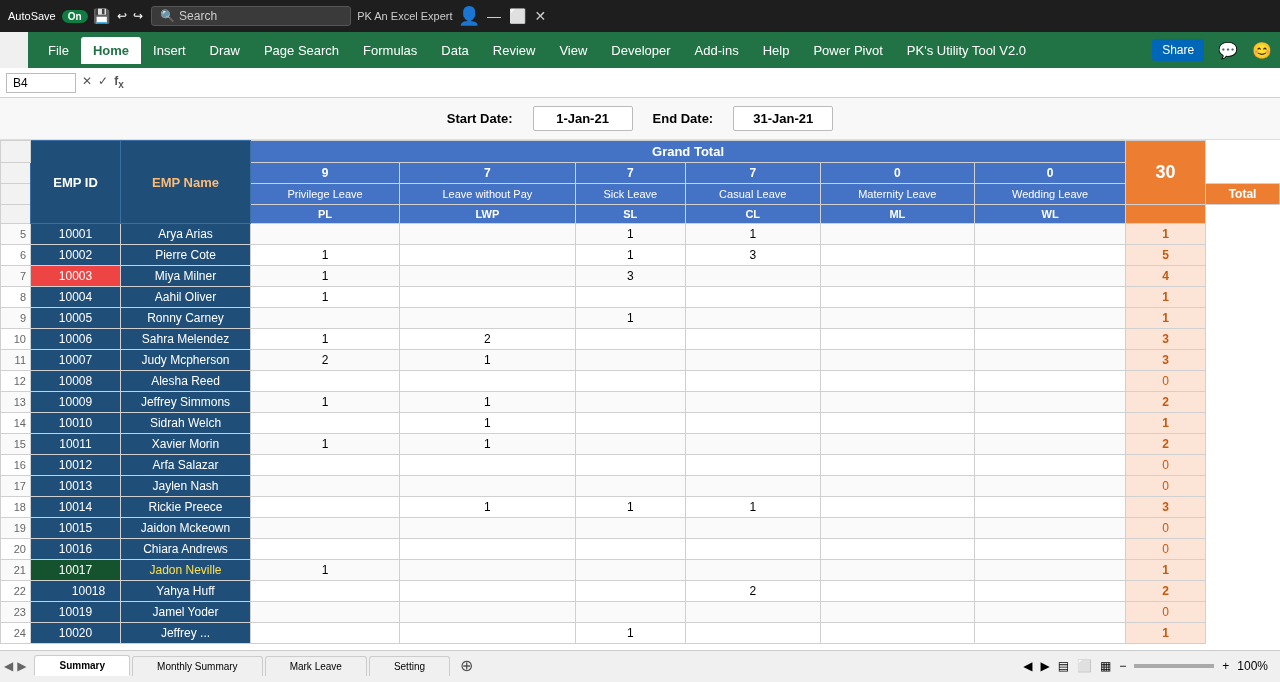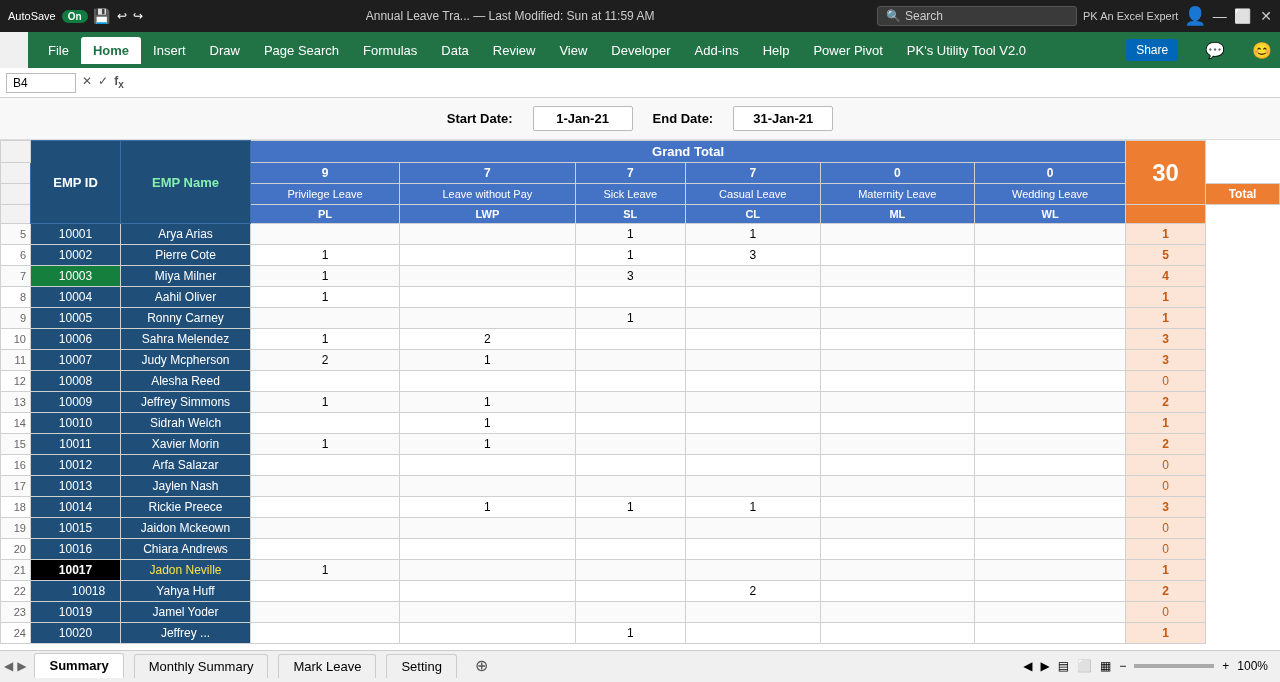--- a/index.html
+++ b/index.html
@@ -19,21 +19,21 @@
     .window-controls { display: flex; gap: 8px; font-size: 14px; color: #ccc; cursor: pointer; }
 
     
     .ribbon-tabs {
       display: flex; align-items: center; background: #217346; height: 36px; padding: 0 8px; margin-left: 28px;
     }
     .ribbon-tab {
       padding: 6px 12px; color: #fff; font-size: 13px; cursor: pointer; border-radius: 3px 3px 0 0;
     }
     .ribbon-tab.active { background: #fff; color: #217346; font-weight: 600; }
-    .ribbon-extra { margin-left: auto; display: flex; align-items: center; gap: 27px; }
+    .ribbon-extra { margin-left: auto; display: flex; align-items: center; gap: 14px; }
     .share-btn { background: #0067b8; color: #fff; border-radius: 3px; padding: 4px 10px; font-size: 12px; cursor: pointer; }
 
     
     .formula-bar {
       display: flex; align-items: center; background: #fff; border-bottom: 1px solid #d0d0d0;
       height: 30px; padding: 0 6px; gap: 6px;
     }
     .cell-ref { border: 1px solid #bbb; padding: 2px 6px; width: 70px; font-size: 12px; }
     .formula-icons { display: flex; gap: 6px; color: #555; }
     .formula-content { flex: 1; font-size: 12px; padding: 2px 4px; border: none; outline: none; }
@@ -74,21 +74,21 @@
     }
     .leave-abbr-header {
       background: #4472c4; color: #fff; text-align: center; font-size: 11px; font-weight: bold; padding: 3px;
     }
 
     .emp-id-header {
       background: #1f4e79; color: #fff; text-align: center; font-size: 13px; font-weight: bold;
       border: 1px solid #3a6ea5; padding: 6px;
     }
     .emp-name-header {
-      background: #1f4e79; color: #86efac; text-align: center; font-size: 13px; font-weight: bold;
+      background: #1f4e79; color: #fdba74; text-align: center; font-size: 13px; font-weight: bold;
       border: 1px solid #3a6ea5; padding: 6px;
     }
 
     td, th {
       border: 1px solid #d0d0d0; padding: 3px 6px; text-align: center; font-size: 12px;
     }
 
     .data-row td { background: #fff; }
     .data-row:nth-child(odd) td { background: #fafafa; }
 
@@ -98,22 +98,22 @@
     .total-cell-zero {
       background: #fce4d6 !important; color: #c55a11;
     }
 
     
     .sheet-tabs {
       display: flex; align-items: center; background: #f0f0f0; border-top: 1px solid #ccc;
       height: 30px; padding: 0 4px; gap: 0;
     }
     .sheet-tab {
-      padding: 4px 14px; font-size: 13px; border: 1px solid #ccc; border-bottom: none;
-      cursor: pointer; background: #f0f0f0; margin-right: 10px; border-radius: 3px 3px 0 0;
+      padding: 4px 24px; font-size: 10px; border: 1px solid #ccc; border-bottom: none;
+      cursor: pointer; background: #f0f0f0; margin-right: 2px; border-radius: 3px 3px 0 0;
     }
     .sheet-tab.active {
       background: #fff; font-weight: 600; border-bottom: 1px solid #fff;
     }
     .sheet-tab-add {
       background: none; border: none; font-size: 16px; cursor: pointer; padding: 0 8px; color: #555;
     }
 
     .row-num { background: #f2f2f2; color: #666; border: 1px solid #d0d0d0; width: 30px; text-align: right; padding-right: 4px; font-size: 11px; }
     .corner-cell { background: #f2f2f2; border: 1px solid #d0d0d0; }
@@ -121,23 +121,20 @@
 </head>
 <body>
 
 <div class="title-bar">
   <div class="title-bar-left">
     <span class="autosave-label">AutoSave</span>
     <span class="autosave-toggle">On</span>
     <span style="font-size:14px;">💾</span>
     <span>↩</span>
     <span>↪</span>
-  </div>
-  <div class="title-bar-center">
-    <span>Annual Leave Tra...</span> — <span>Last Modified: Sun at 11:59 AM</span>
   </div>
   <div class="title-bar-right">
     <div class="search-box">
       <span>🔍</span>
       <span>Search</span>
     </div>
     <span style="font-size:11px;color:#ccc;">PK An Excel Expert</span>
     <span style="font-size:18px;">👤</span>
     <div class="window-controls">
       <span>—</span>
@@ -188,21 +185,21 @@
 
 <div class="spreadsheet-area">
   <table>
     <thead>
 
       <tr>
         <td class="corner-cell"></td>
         <td class="emp-id-header" rowspan="4" style="vertical-align:middle;width:90px;">EMP ID</td>
         <td class="emp-name-header" rowspan="4" style="vertical-align:middle;width:130px;">EMP Name</td>
         <td colspan="6" class="grand-total-header">Grand Total</td>
-        <td class="grand-total-count orange" rowspan="3" style="font-size:24px;vertical-align:middle;width:80px;">30</td>
+        <td class="grand-total-count orange" rowspan="3" style="font-size:18px;vertical-align:middle;width:80px;">30</td>
       </tr>
 
       <tr>
         <td class="row-num"></td>
         <td class="grand-total-count">9</td>
         <td class="grand-total-count">7</td>
         <td class="grand-total-count">7</td>
         <td class="grand-total-count">7</td>
         <td class="grand-total-count">0</td>
         <td class="grand-total-count">0</td>
@@ -250,21 +247,21 @@
     <td>1</td>
     <td></td>
     <td>1</td>
     <td>3</td>
     <td></td>
     <td></td>
     <td class="total-cell">5</td>
   </tr>
         <tr class="data-row">
     <td class="row-num">7</td>
-    <td style="background:#15803d;color:#fff;">10003</td>
+    <td style="background:#ef4444;color:#fff;">10003</td>
     <td style="background:#1f4e79;color:#fff;">Miya Milner</td>
     <td>1</td>
     <td></td>
     <td>3</td>
     <td></td>
     <td></td>
     <td></td>
     <td class="total-cell">4</td>
   </tr>
         <tr class="data-row">
@@ -418,21 +415,21 @@
     <td></td>
     <td></td>
     <td></td>
     <td></td>
     <td></td>
     <td></td>
     <td class="total-cell-zero">0</td>
   </tr>
         <tr class="data-row">
     <td class="row-num">21</td>
-    <td style="background:#000000;color:#fff;font-weight:bold;">10017</td>
+    <td style="background:#14532d;color:#fff;">10017</td>
     <td style="background:#1f4e79;color:#fde047;">Jadon Neville</td>
     <td>1</td>
     <td></td>
     <td></td>
     <td></td>
     <td></td>
     <td></td>
     <td class="total-cell">1</td>
   </tr>
         <tr class="data-row">

